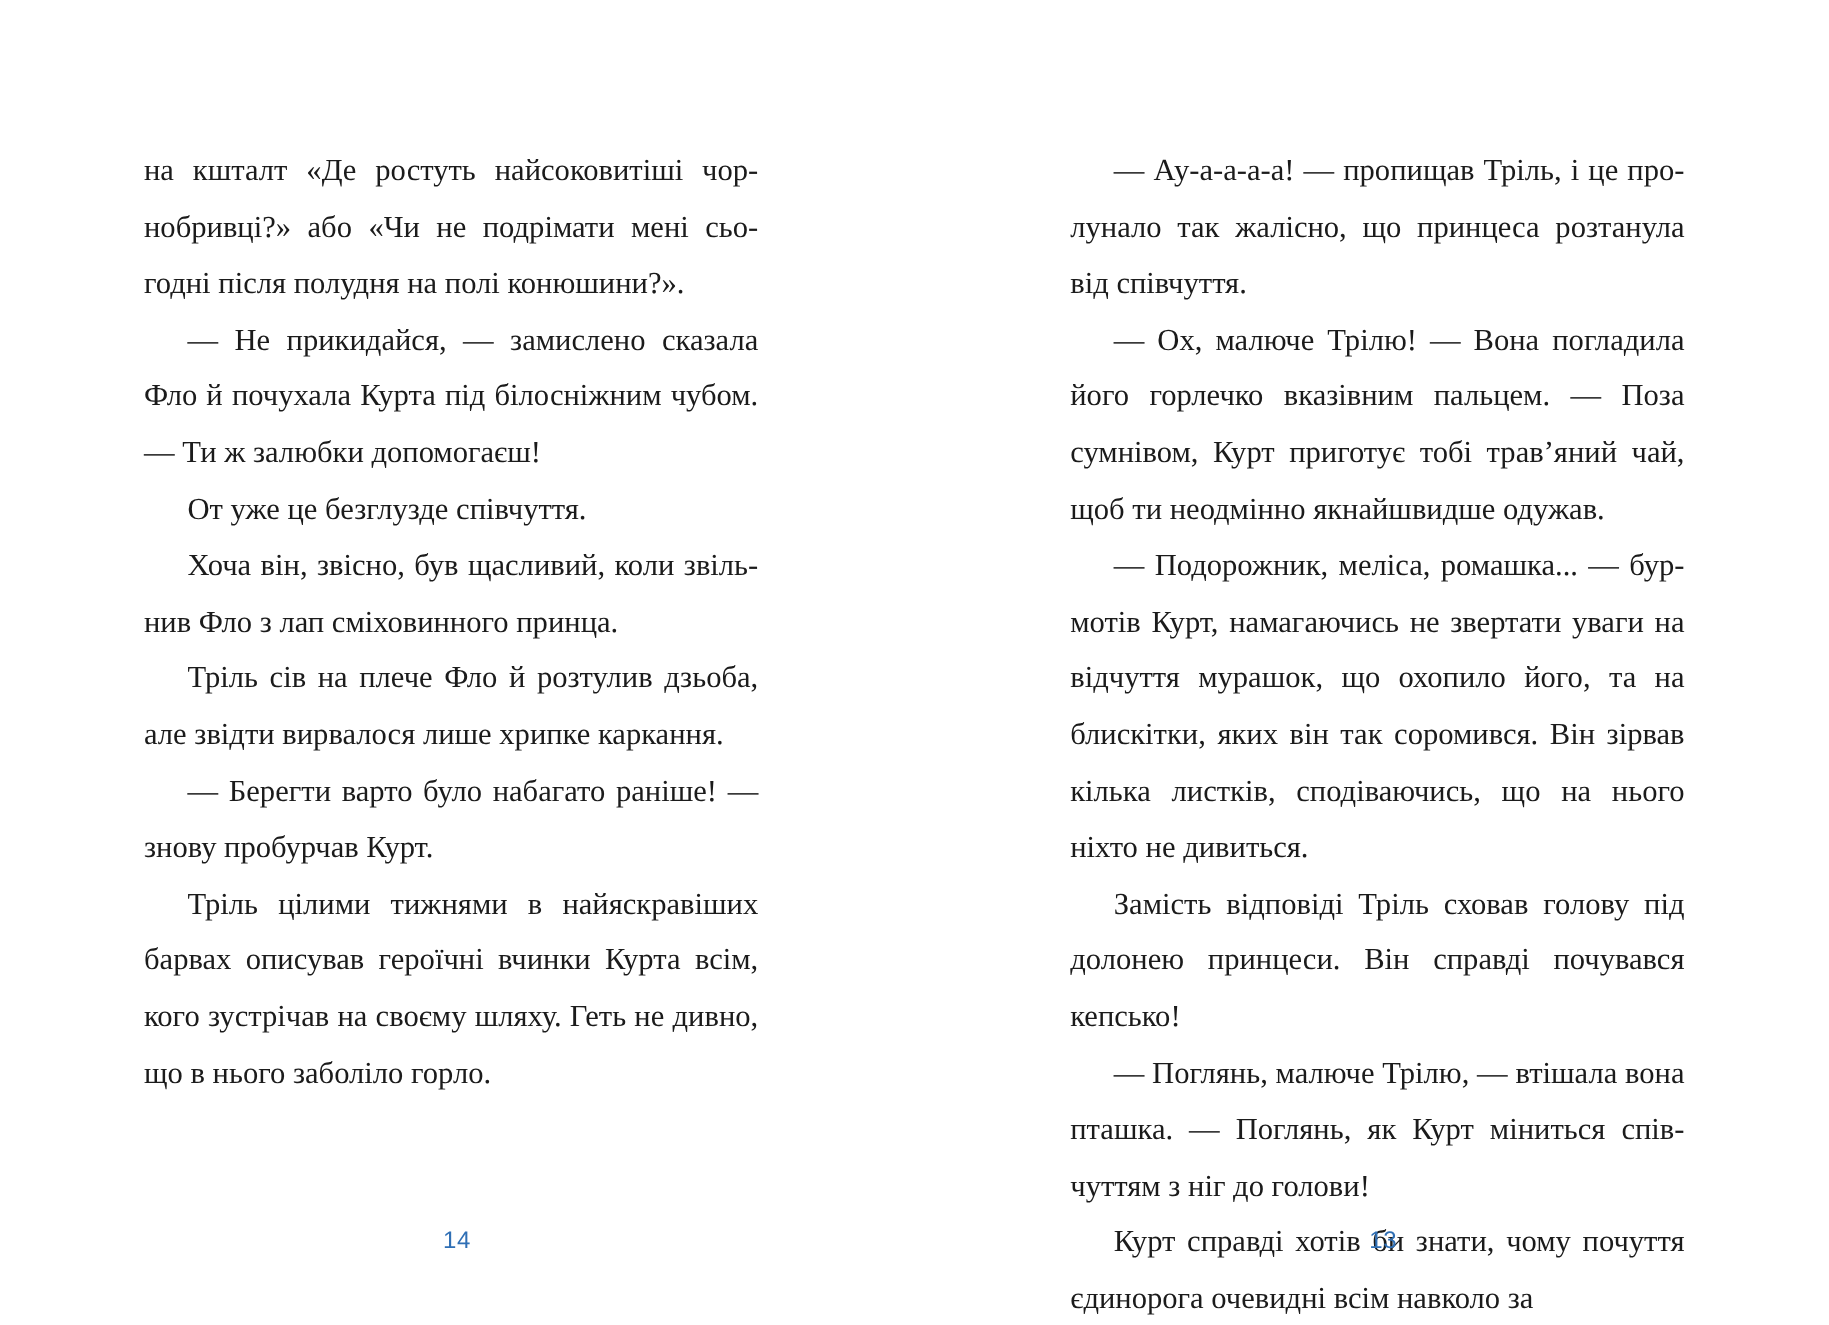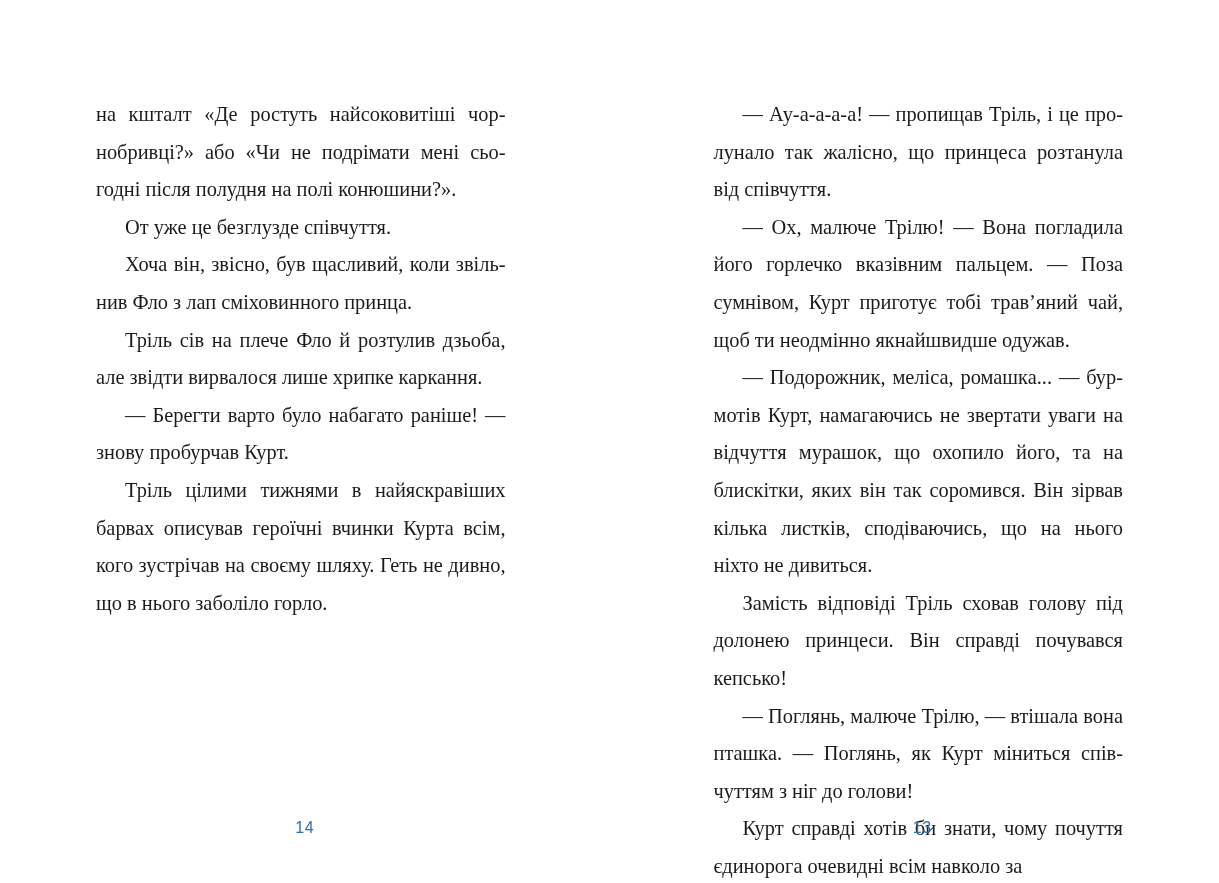--- a/index.html
+++ b/index.html
@@ -61,20 +61,21 @@
   .page-right .folio { padding-left: 8px; }
 </style>
 </head>
 <body>
 
 <div class="spread">
 
   <div class="page page-left">
     <div class="text-block">
       <p>на кшталт «Де ростуть найсоковитіші чор­нобривці?» або «Чи не подрімати мені сьо­годні після полудня на полі конюшини?».</p>
+      <p class="indent">— Не прикидайся, — замислено сказала Фло й почухала Курта під білосніжним чубом. — Ти ж залюбки допомогаєш!</p>
       <p class="indent">От уже це безглузде співчуття.</p>
       <p class="indent">Хоча він, звісно, був щасливий, коли звіль­нив Фло з лап сміховинного принца.</p>
       <p class="indent">Тріль сів на плече Фло й розтулив дзьоба, але звідти вирвалося лише хрипке кар­кання.</p>
       <p class="indent">— Берегти варто було набагато раніше! — знову пробурчав Курт.</p>
       <p class="indent">Тріль цілими тижнями в найяскравіших барвах описував героїчні вчинки Курта всім, кого зустрічав на своєму шляху. Геть не дивно, що в нього заболіло горло.</p>
     </div>
     <div class="folio">14</div>
   </div>
 
   <div class="page page-right">

